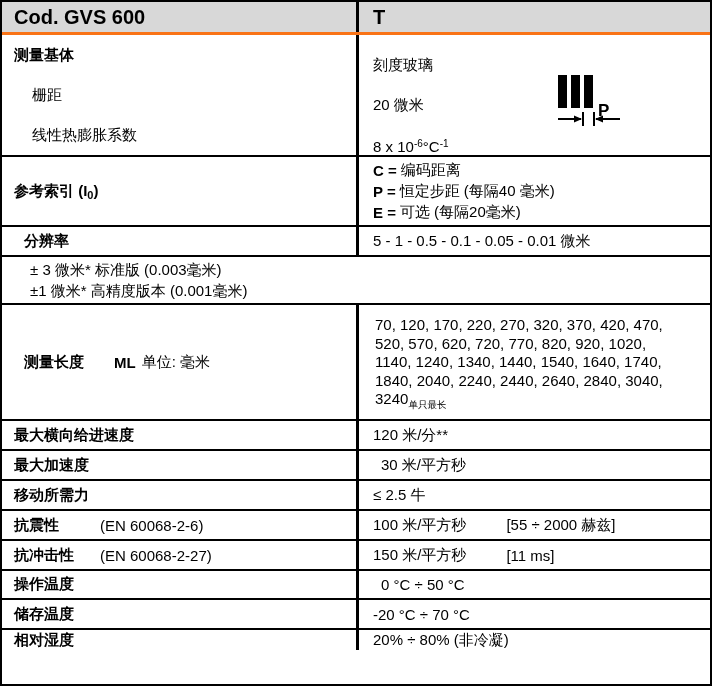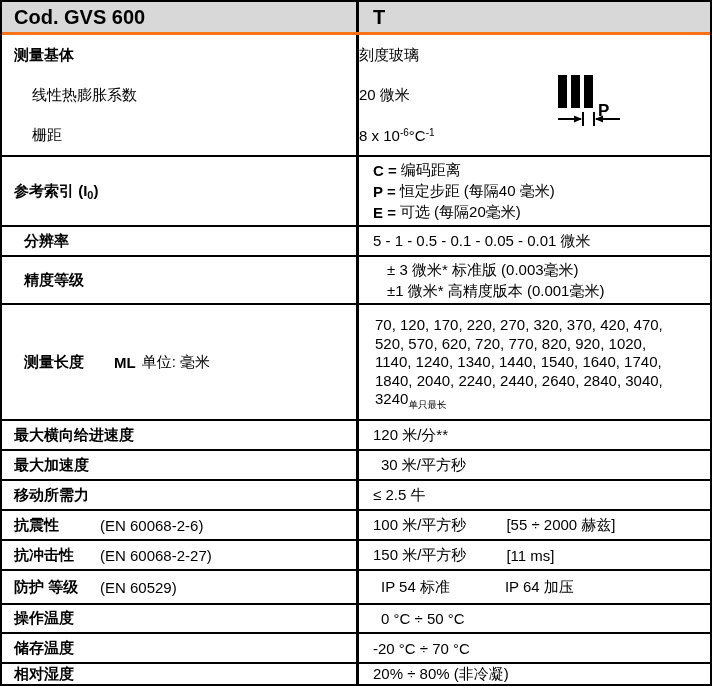--- a/index.html
+++ b/index.html
@@ -11,21 +11,21 @@
   .row:last-child{border-bottom:none;}
   .lc{width:357px;box-sizing:border-box;border-right:3px solid #000;display:flex;align-items:center;padding-left:12px;flex-shrink:0;}
   .rc{flex:1;display:flex;align-items:center;padding-left:14px;position:relative;box-sizing:border-box;}
   .lbl{font-weight:bold;font-size:15px;}
   .std{font-weight:normal;font-size:15px;}
   .val{font-size:15px;}
   .col{flex-direction:column;align-items:stretch;padding-left:0;}
   .line{display:flex;align-items:center;height:40px;}
   .line .pad1{padding-left:12px;}
   .line .pad2{padding-left:30px;}
-  .rc.col .line{}
+  .rc.col .line{padding-left:14px;align-items:flex-end;}
   .ind .lbl{padding-left:10px;}
   .lblmin{min-width:86px;display:inline-block;}
   sup.s{font-size:10px;vertical-align:5px;}
   sub.s{font-size:11px;vertical-align:-3px;}
   sub.tiny{font-size:9.5px;vertical-align:-4px;letter-spacing:0;}
   .h120{height:120px;}.h68{height:68px;}.h28{height:28px;}.h46{height:46px;}.h114{height:114px;}
   .h32{height:32px;}.h27{height:27px;}.h20{height:20px;}
   .cpe{justify-content:center;}
   .cpe .cline{display:flex;align-items:center;height:21px;font-size:15px;padding-left:14px;}
   .cpe .k{font-weight:bold;margin-right:4px;}
@@ -46,24 +46,24 @@
     <div class="lc">Cod. GVS 600</div>
     <div class="rc">T</div>
   </div>
 
   <div class="row h120">
     <div class="lc col">
       <div class="line">
           <span class="lbl pad1">测量基体</span>
         </div>
       <div class="line">
+          <span class="std pad2">栅距</span>
+        </div>
+      <div class="line">
           <span class="std pad2">线性热膨胀系数</span>
-        </div>
-      <div class="line">
-          <span class="std pad2">栅距</span>
         </div>
     </div>
     <div class="rc col">
       <div class="line">
           <span class="val">刻度玻璃</span>
         </div>
       <div class="line">
           <span class="val">20 微米</span>
         </div>
       <div class="line">
@@ -109,23 +109,20 @@
   <div class="row h28 ind">
     <div class="lc">
         <span class="lbl">分辨率</span>
       </div>
     <div class="rc">
         <span class="val">5 - 1 - 0.5 - 0.1 - 0.05 - 0.01 微米</span>
       </div>
   </div>
 
   <div class="row h46 ind">
-    <div class="lc">
-        <span class="lbl">精度等级</span>
-      </div>
     <div class="rc acc">
       <div>± 3 微米* 标准版  (0.003毫米)</div>
       <div>±1 微米* 高精度版本  (0.001毫米)</div>
     </div>
   </div>
 
   <div class="row h114 ind">
     <div class="lc">
       <span class="lbl">测量长度</span>
       <span class="lbl" style="margin-left:20px;">ML</span>
@@ -178,30 +175,20 @@
     <div class="lc">
       <span class="lbl lblmin">抗冲击性</span>
       <span class="std">(EN 60068-2-27)</span>
     </div>
     <div class="rc">
       <span class="val">150 米/平方秒</span>
       <span class="val gap40">[11 ms]</span>
     </div>
   </div>
 
-  <div class="row h32">
-    <div class="lc">
-      <span class="lbl lblmin">防护 等级</span>
-      <span class="std">(EN 60529)</span>
-    </div>
-    <div class="rc">
-      <span class="val vind">IP 54  标准</span>
-      <span class="val gap55">IP 64  加压</span>
-    </div>
-  </div>
 
   <div class="row h27">
     <div class="lc">
         <span class="lbl">操作温度</span>
       </div>
     <div class="rc">
         <span class="val vind">0 °C ÷ 50 °C</span>
       </div>
   </div>
 

